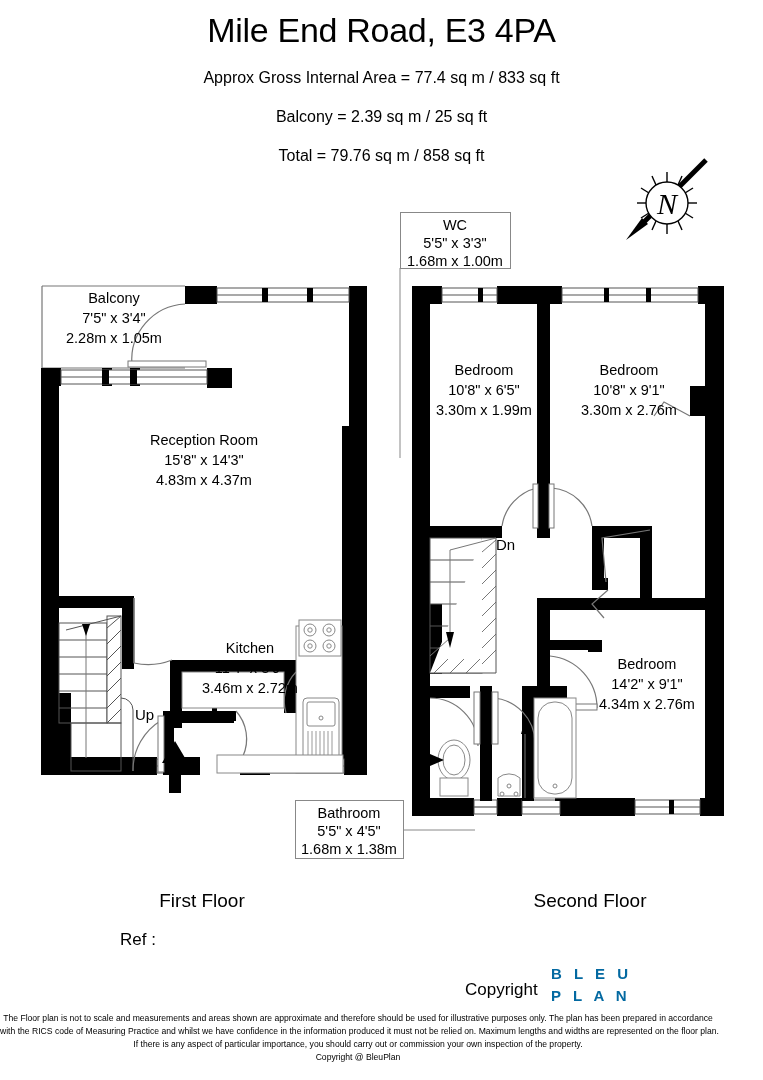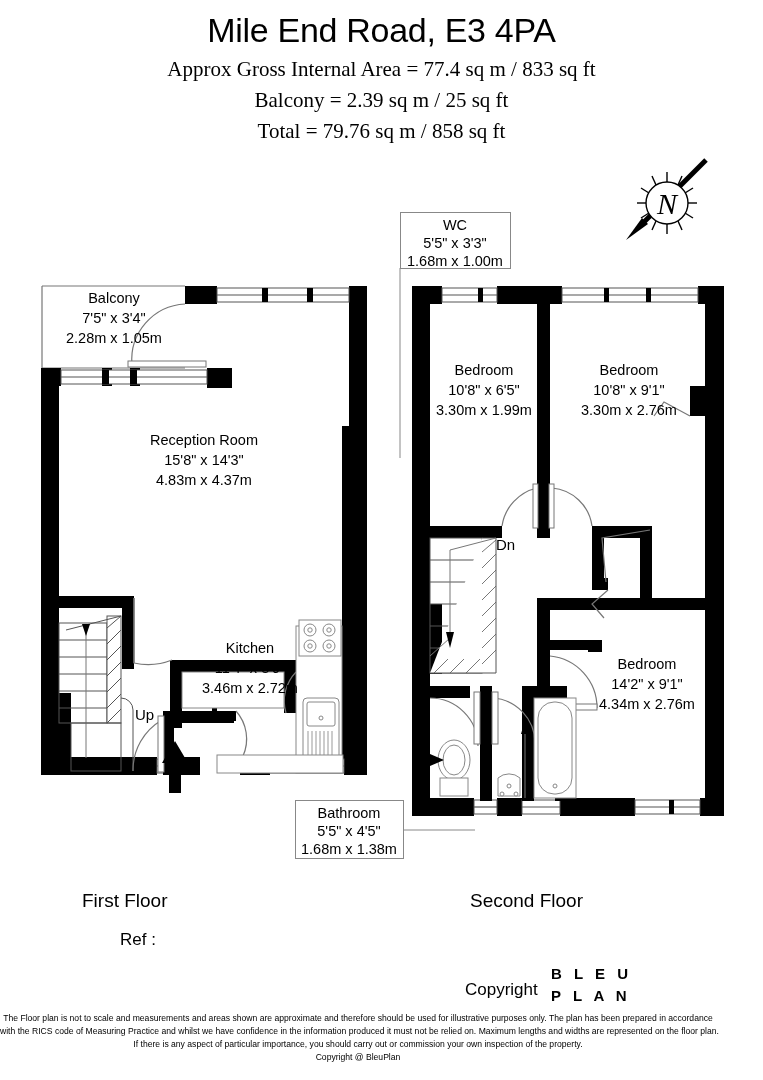--- a/index.html
+++ b/index.html
@@ -32,24 +32,23 @@
     text-align: center;
   }
   .title {
     font-size: 34px;
     font-weight: normal;
     letter-spacing: -0.3px;
     line-height: 44px;
     margin: 0;
   }
   .subline {
-    font-size: 21px;
+    font-size: 16px;
     line-height: 27px;
-    margin: 4px;
-    font-family: Liberation Serif, serif;
+    margin: 12px;
   }
 
   
   .compass {
     position: absolute;
     left: 614px;
     top: 152px;
     width: 110px;
     height: 102px;
   }
@@ -58,20 +57,21 @@
   .plan {
     position: absolute;
   }
   #plan-first  { left: 22px;  top: 268px; width: 360px; height: 560px; }
   #plan-second { left: 392px; top: 208px; width: 352px; height: 640px; }
 
   
   .floor-caption {
     position: absolute;
     font-size: 19px;
+    text-align: center;
     width: 240px;
   }
   #cap-first  { left: 82px;  top: 890px; }
   #cap-second { left: 470px; top: 890px; }
 
   
   .ref-label {
     position: absolute;
     left: 120px;
     top: 930px;
@@ -81,21 +81,21 @@
   .copyright-label {
     position: absolute;
     left: 465px;
     top: 980px;
     font-size: 17px;
   }
   .brand {
     position: absolute;
     left: 551px;
     top: 963px;
-    color: #000000;
+    color: #0369a1;
     font-weight: bold;
     font-size: 15px;
     letter-spacing: 4px;
     line-height: 22px;
   }
   .disclaimer {
     position: absolute;
     left: 0;
     top: 1012px;
     width: 716px;

